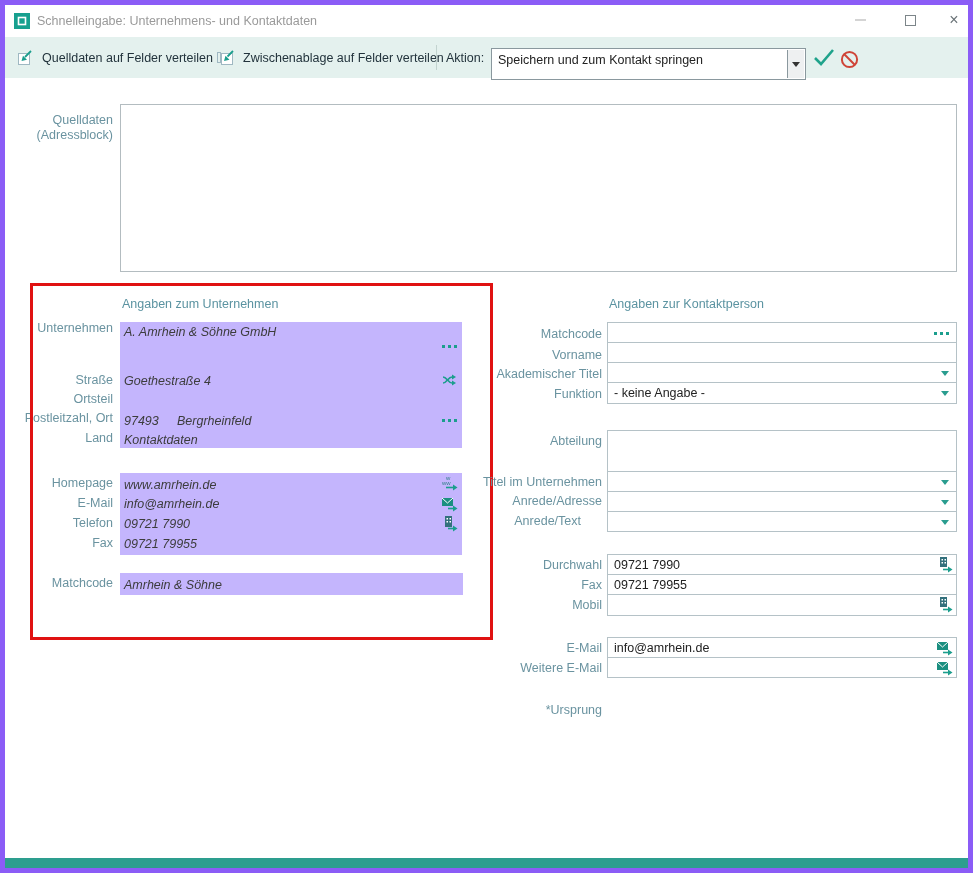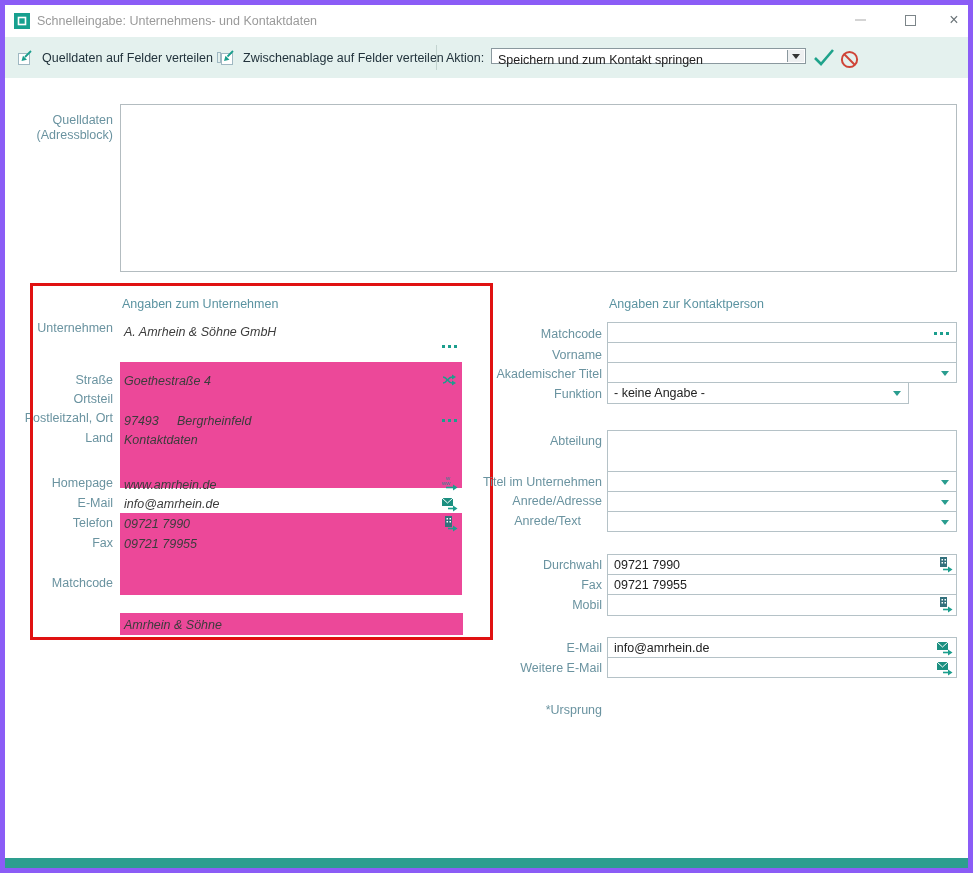--- a/index.html
+++ b/index.html
@@ -16,21 +16,21 @@
   .tb-label{position:absolute;top:14px;color:#22333c;white-space:nowrap;}
   .tb-sep{position:absolute;left:431px;top:40px;width:1px;height:25px;background:#c2d3cf;}
   .combo{position:absolute;background:#fff;border:1px solid #8a989e;}
   .combo .combo-text{position:absolute;left:6px;top:4px;color:#222;white-space:nowrap;}
   .combo .combo-btn{position:absolute;right:1px;top:1px;bottom:1px;width:17px;background:#eef0f1;border-left:1px solid #8a989e;display:flex;align-items:center;justify-content:center;}
   .tri-dark{width:0;height:0;border-left:4px solid transparent;border-right:4px solid transparent;border-top:5px solid #333;}
   .tri-teal{width:0;height:0;border-left:4px solid transparent;border-right:4px solid transparent;border-top:5px solid #2a9d8f;}
   .lbl{position:absolute;color:#6a93a0;text-align:right;white-space:nowrap;}
   .heading{position:absolute;color:#5b93a1;white-space:nowrap;}
   .textarea{position:absolute;left:115px;top:99px;width:837px;height:168px;background:#fff;border:1px solid #b3bcc0;}
-  .grayblock{position:absolute;background:#ec4899;margin-top:40px;}
+  .grayblock{position:absolute;background:#c4b5fd;}
   .gval{position:absolute;color:#3c3c3c;white-space:nowrap;font-style:italic;}
   .rfield{position:absolute;background:#fff;border:1px solid #b5c2c7;}
   .rfield .fval{position:absolute;left:6px;top:3px;color:#222;white-space:nowrap;}
   .dd-arrow{position:absolute;right:7px;top:50%;margin-top:-2px;}
   .ellipsis{position:absolute;display:flex;gap:3px;}
   .ellipsis i{width:3px;height:3px;background:#1b9e8d;display:block;}
   .redrect{position:absolute;left:25px;top:278px;width:463px;height:357px;border:3px solid #e01111;pointer-events:none;}
   .icon-abs{position:absolute;}
   .bottombar{position:absolute;left:0;bottom:0;width:100%;height:10px;background:#2d9e8f;}
 </style>
@@ -67,21 +67,21 @@
       <rect x="5.5" y="3.5" width="11" height="11" fill="#ffffff" stroke="#9fb8c2" stroke-width="1"></rect>
       <path d="M17 1 L11.5 6.5" stroke="#1b9e8d" stroke-width="1.8" fill="none"></path>
       <polygon points="8,11 13.5,9.8 9.5,5.8" fill="#1b9e8d"></polygon>
     </svg>
     <span class="tb-label" style="left:238px">Zwischenablage auf Felder verteilen</span>
 
     <div class="tb-sep" style="top:8px;height:25px"></div>
 
     <span class="tb-label" style="left:441px">Aktion:</span>
 
-    <div class="combo" style="left:486px;top:11px;width:315px;height:16px">
+    <div class="combo" style="left:486px;top:11px;width:315px;height:32px">
       <span class="combo-text">Speichern und zum Kontakt springen</span>
       <span class="combo-btn">
           <span class="tri-dark"></span>
         </span>
     </div>
 
     <svg class="icon-abs" style="left:808px;top:11px" width="22" height="20">
       <path d="M2 10 L8 16 L20 2" stroke="#1fa38b" stroke-width="2.6" fill="none"></path>
     </svg>
     <svg class="icon-abs" style="left:835px;top:13px" width="19" height="19">
@@ -188,21 +188,21 @@
         <i></i>
       </div>
   </div>
   <div class="rfield" style="left:602px;top:337px;width:350px;height:21px">
     <span class="fval"></span>
   </div>
   <div class="rfield" style="left:602px;top:357px;width:350px;height:21px">
     <span class="fval"></span>
     <span class="dd-arrow tri-teal"></span>
   </div>
-  <div class="rfield" style="left:602px;top:377px;width:302px;height:22px">
+  <div class="rfield" style="left:602px;top:377px;width:350px;height:22px">
     <span class="fval">- keine Angabe -</span>
     <span class="dd-arrow tri-teal"></span>
   </div>
 
   <div class="rfield" style="left:602px;top:425px;width:350px;height:42px">
     <span class="fval"></span>
   </div>
   <div class="rfield" style="left:602px;top:466px;width:350px;height:21px">
     <span class="fval"></span>
     <span class="dd-arrow tri-teal"></span>

